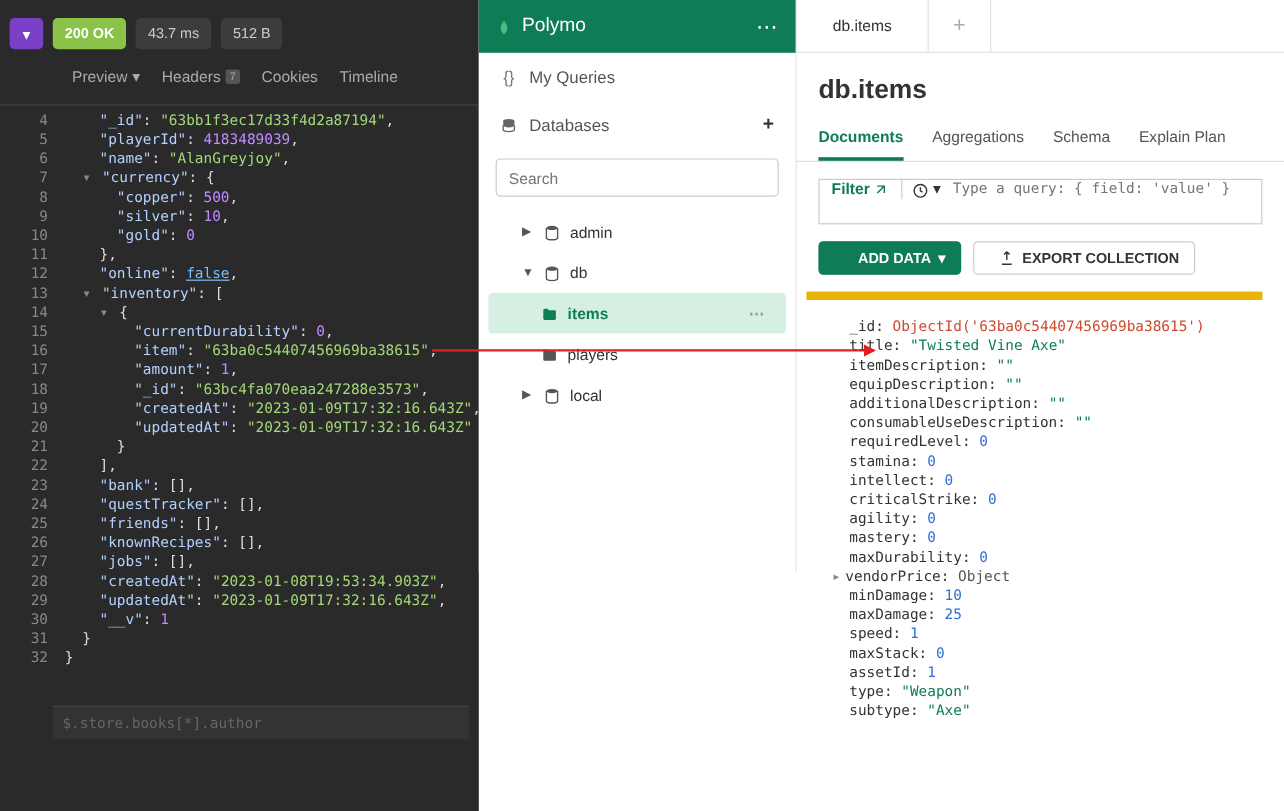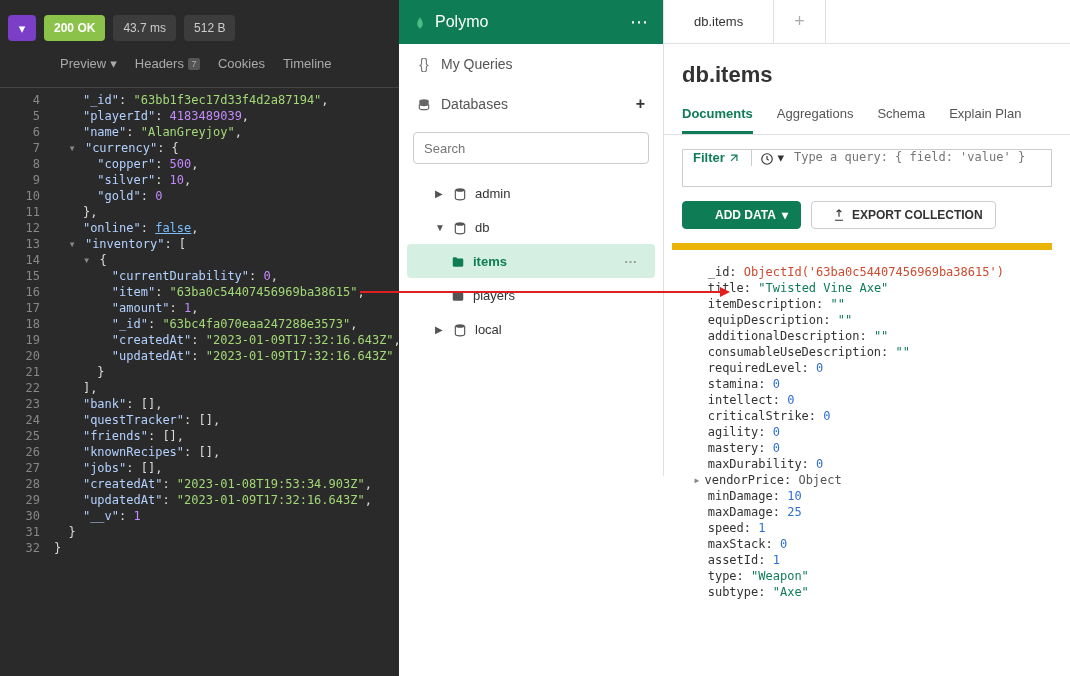--- a/index.html
+++ b/index.html
@@ -215,20 +215,21 @@
       </div>
       <div class="code-line">
         <span class="gutter">31</span>
         <span class="code">  <span class="p">}</span></span>
       </div>
       <div class="code-line">
         <span class="gutter">32</span>
         <span class="code"><span class="p">}</span></span>
       </div>
     </div>
+  <div class="footer-input">$.store.books[*].author</div>
 </div>
 
 <div class="mid-panel">
   <div class="brand-bar">
     <span class="leaf">
       <svg class="ic" viewBox="0 0 24 24" fill="#4dbb86">
           <path d="M12 2C9 7 6 10 8 17c0 0 3 4 4 5 1-1 4-5 4-5 2-7-1-10-4-15z"></path>
         </svg>
     </span>
     <span class="brand-name">Polymo</span>

